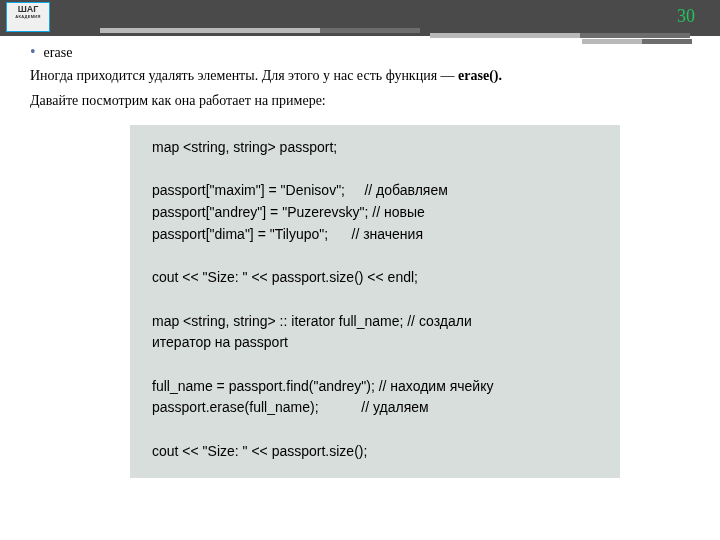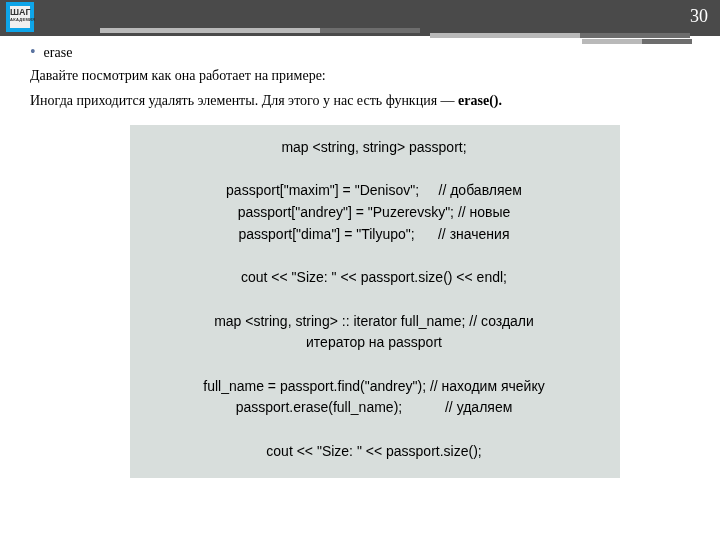--- a/index.html
+++ b/index.html
@@ -16,43 +16,43 @@
   .header-bar {
     position: relative;
     width: 720px;
     height: 36px;
     background: #4a4a4a;
   }
   .logo {
     position: absolute;
     top: 2px;
     left: 6px;
-    width: 28px;
+    width: 44px;
     height: 30px;
     background: #f0f0f0;
-    border: 4px solid #0ea5e9;
+    border: 1px solid #0ea5e9;
     font-family: Arial, sans-serif;
     font-weight: bold;
     font-size: 9px;
     color: #333;
     text-align: center;
     line-height: 1.1;
     padding-top: 2px;
     box-sizing: border-box;
   }
   .logo-sub {
     font-size: 4px;
     letter-spacing: 0.3px;
     display: block;
   }
   .page-number {
     position: absolute;
-    right: 12px;
+    right: 25px;
     top: 6px;
-    color: #ffffff;
+    color: #22c55e;
     font-family: Georgia, serif;
     font-size: 18px;
   }
   .bar { position: absolute; height: 5px; }
   .gray { background: #b9b9b9; }
   .dgray { background: #6d6d6d; }
   .content {
     padding: 8px 30px 0 30px;
   }
   .bullet-line {
@@ -71,27 +71,26 @@
   }
   .para {
     font-size: 14px;
     line-height: 1.5;
     margin-top: 4px;
   }
   .code-block {
     margin: 14px 0 0 100px;
     width: 490px;
     background: #d8dedc;
-    padding: 12px 14px 16px 12px;
+    padding: 12px 14px 16px 22px;
     font-family: Arial, Helvetica, sans-serif;
     font-size: 14px;
     line-height: 1.55;
     white-space: pre;
     box-sizing: border-box;
-    text-align: center;
   }
 </style>
 </head>
 <body>
 
 <div class="header-bar">
   <div class="logo">
     <span>ШАГ</span>
     <span class="logo-sub">АКАДЕМИЯ</span>
   </div>
@@ -103,24 +102,24 @@
   <div class="bar dgray" style="left:580px; top:33px; width:110px;"></div>
   <div class="bar gray" style="left:582px; top:39px; width:60px;"></div>
   <div class="bar dgray" style="left:642px; top:39px; width:50px;"></div>
 </div>
 
 <div class="content">
   <div class="bullet-line">
     <span class="bullet">•</span>
     <span class="erase-title">erase</span>
   </div>
-  <div class="para">Давайте посмотрим как она работает на примере:</div>
   <div class="para">
     <span>Иногда приходится удалять элементы. Для этого у нас есть функция — </span><b>erase().</b>
   </div>
+  <div class="para">Давайте посмотрим как она работает на примере:</div>
 
   <div class="code-block"><span>map &lt;string, string&gt; passport;</span>
 <span></span>
 <span>passport["maxim"] = "Denisov";     // добавляем</span>
 <span>passport["andrey"] = "Puzerevsky"; // новые</span>
 <span>passport["dima"] = "Tilyupo";      // значения</span>
 <span></span>
 <span>cout &lt;&lt; "Size: " &lt;&lt; passport.size() &lt;&lt; endl;</span>
 <span></span>
 <span>map &lt;string, string&gt; :: iterator full_name; // создали</span>

